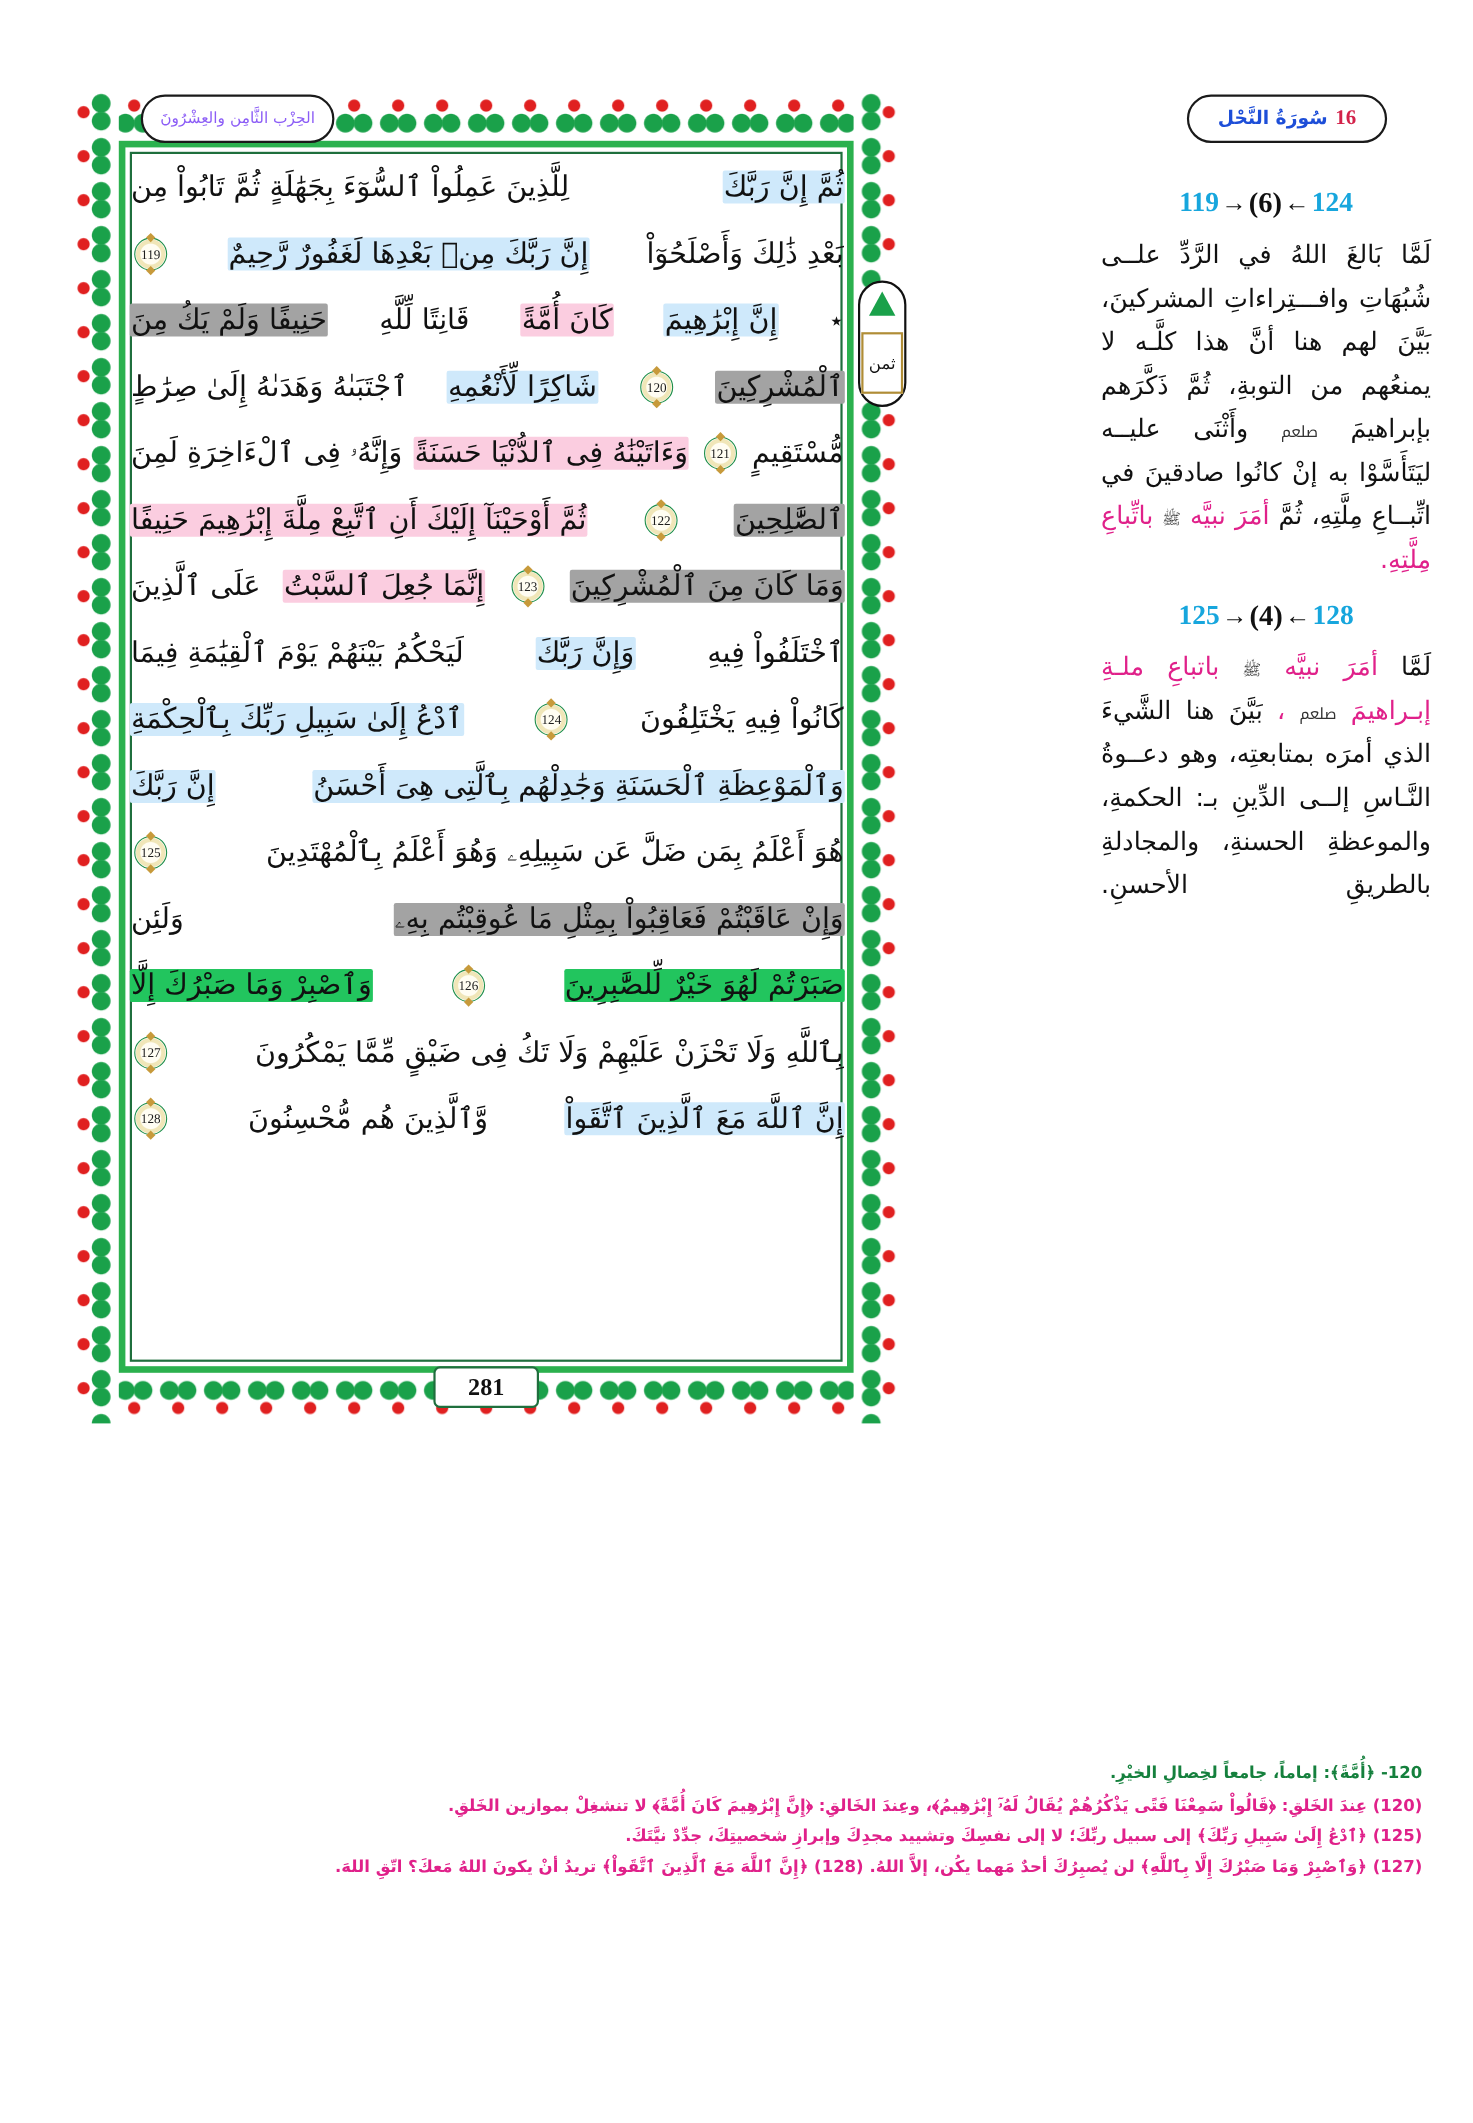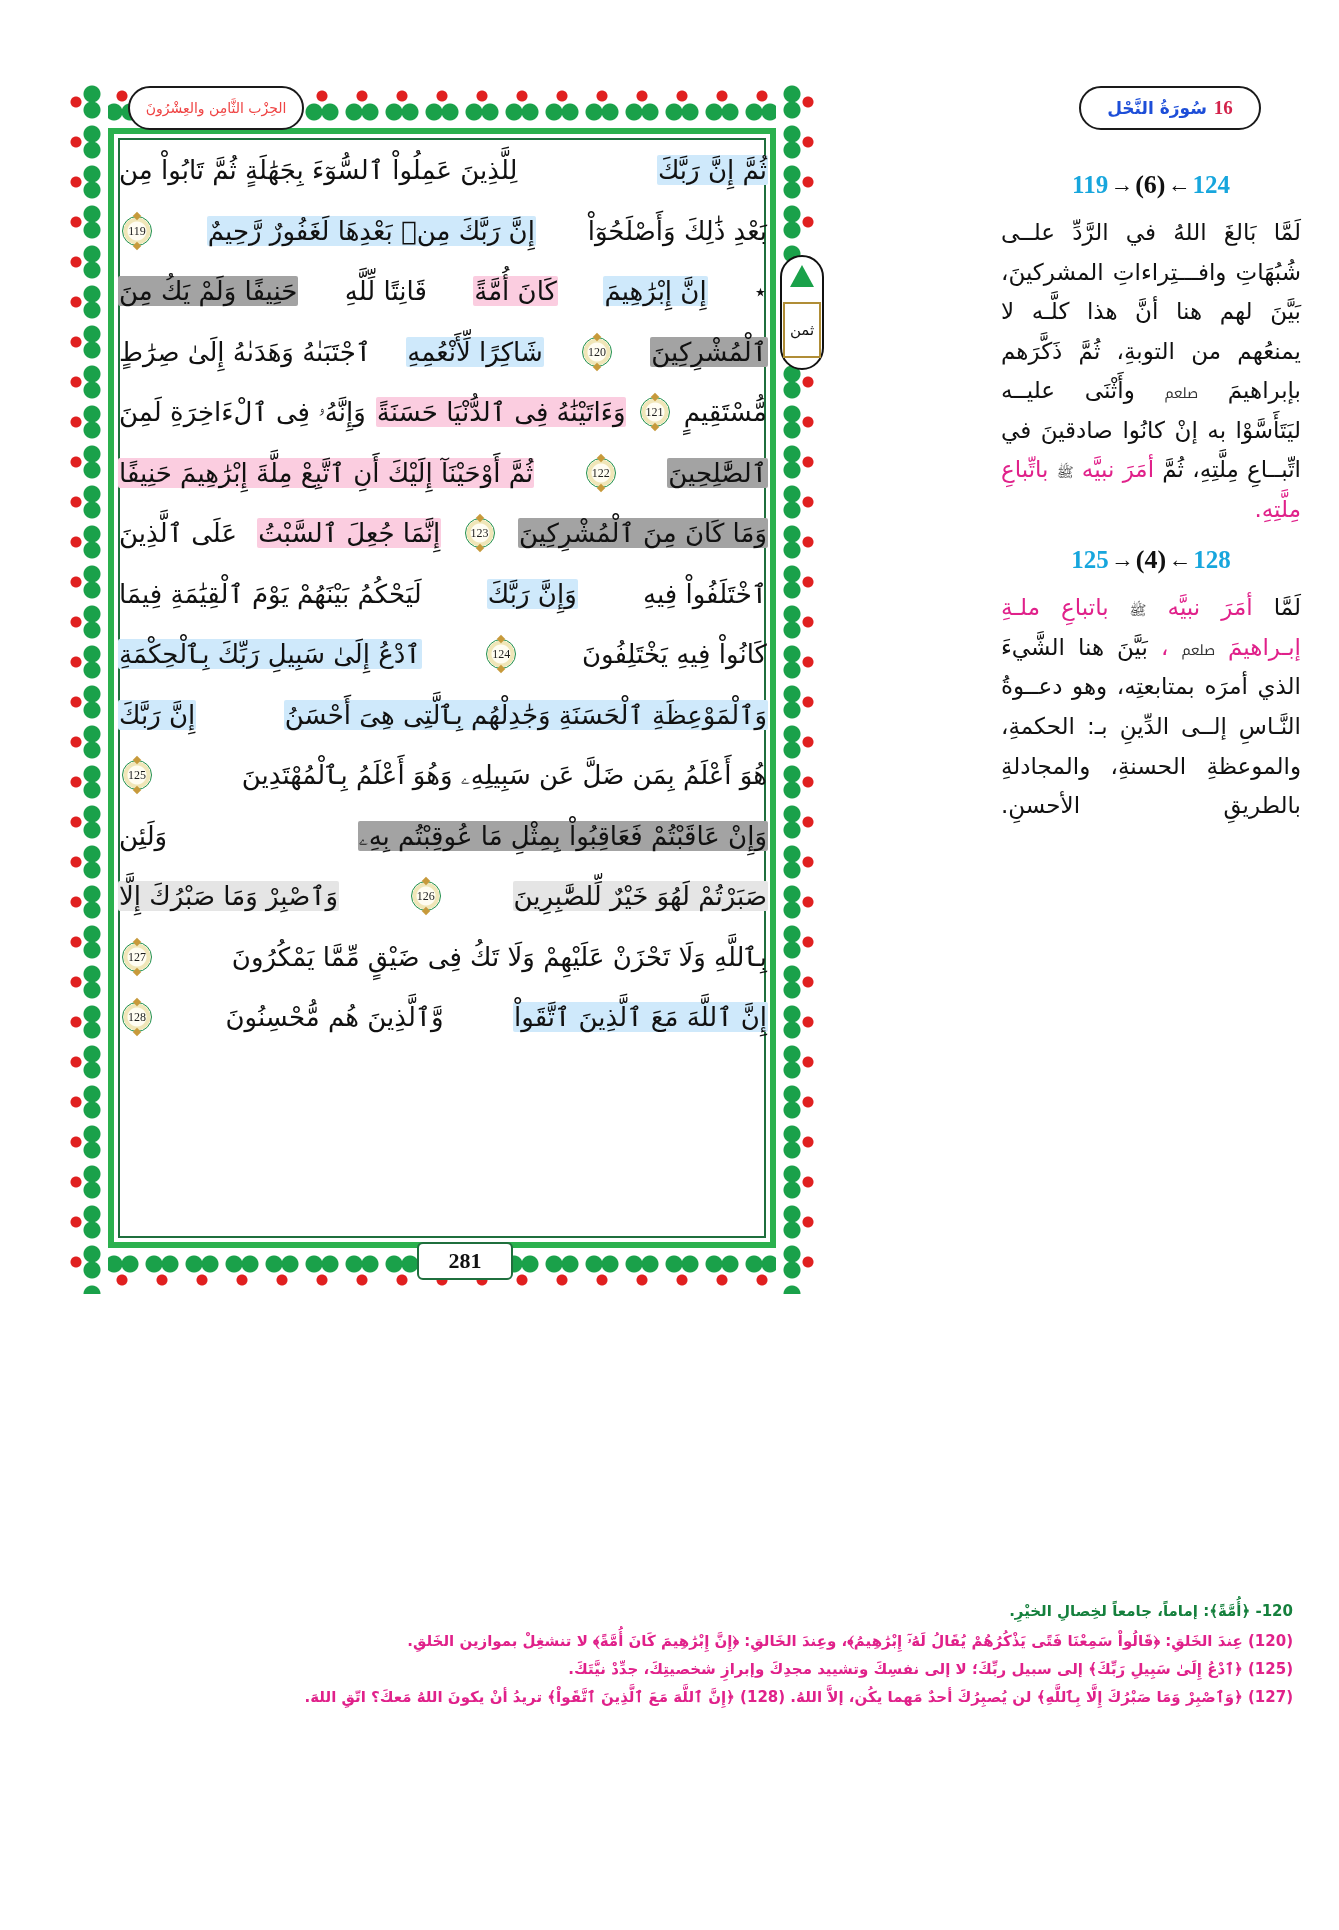--- a/index.html
+++ b/index.html
@@ -66,21 +66,21 @@
   
   .cartouche{
     position:absolute;background:#fff;border:2px solid #1a1a1a;
     border-radius:26px;display:flex;align-items:center;justify-content:center;
     z-index:6;white-space:nowrap;
   }
   .cart-surah{right:78px;top:86px;width:178px;height:40px;}
   .cart-hizb{left:128px;top:86px;width:172px;height:40px;}
   .cart-surah .t{font-family:"DejaVu Sans",sans-serif;font-size:17px;color:#1d4ed8;font-weight:bold;}
   .cart-surah .n{font-family:"Liberation Serif",serif;font-size:19px;color:#d3224a;font-weight:bold;margin-left:7px;}
-  .cart-hizb .t{font-family:"DejaVu Sans",sans-serif;font-size:14px;color:#ef4444;}
+  .cart-hizb .t{font-family:"DejaVu Sans",sans-serif;font-size:14px;color:#8b5cf6;}
 
   
   .thumn{
     position:absolute;left:780px;top:255px;width:44px;height:115px;
     background:#fff;border:2px solid #111;border-radius:22px;
     display:flex;align-items:flex-end;justify-content:center;padding-bottom:10px;
     box-sizing:border-box;z-index:7;text-align:right;
   }
   .thumn .inner{
     width:34px;height:52px;border:2px solid #b08d36;background:#fff;
@@ -102,21 +102,21 @@
   }
   .aline{
     display:flex;align-items:center;justify-content:space-between;
     height:60.5px;font-size:26px;line-height:1.0;color:#111;
     white-space:nowrap;letter-spacing:0px;
   }
   .aline .seg{display:inline-block;padding:2px 1px;border-radius:2px;}
   .hl-blue{background:#cfe9fb;}
   .hl-yellow{background:#a3a3a3;}
   .hl-pink{background:#fbcde0;}
-  .hl-grey{background:#e5e5e5;}
+  .hl-grey{background:#22c55e;}
   .hl-none{background:transparent;}
 
   
   .ayah{
     display:inline-flex;align-items:center;justify-content:center;
     width:28px;height:28px;flex:0 0 28px;margin:0 4px;
     font-family:"Liberation Serif",serif;font-size:12px;color:#1d1d1d;
     background:
       radial-gradient(circle at 50% 50%, #fffdf2 0 9px, #f0e6b8 10px 13px, transparent 14px);
     border:1.5px solid #1f8f4a;border-radius:50%;
@@ -129,21 +129,21 @@
   .ayah::before{top:-4px;left:50%;margin-left:-3px;}
   .ayah::after{bottom:-4px;left:50%;margin-left:-3px;}
   .sajda-star{font-size:20px;color:#111;margin:0 2px;}
 
   
   .pagenum{
     position:absolute;left:50%;transform:translateX(-50%);
     bottom:14px;width:92px;height:34px;
     display:flex;align-items:center;justify-content:center;
     font-family:"Liberation Serif",serif;font-size:22px;color:#111;font-weight:bold;
-    background:#fff;border:2px solid #1f6f3d;border-radius:6px;z-index:8;margin-left:23px;
+    background:#fff;border:2px solid #1f6f3d;border-radius:6px;z-index:8;
   }
 
   
   .sidebar{
     position:absolute;right:38px;top:168px;width:300px;
     direction:rtl;text-align:justify;text-align-last:justify;
     font-family:"DejaVu Sans","Liberation Sans",sans-serif;
   }
   .range{
     display:flex;align-items:center;justify-content:center;gap:2px;

